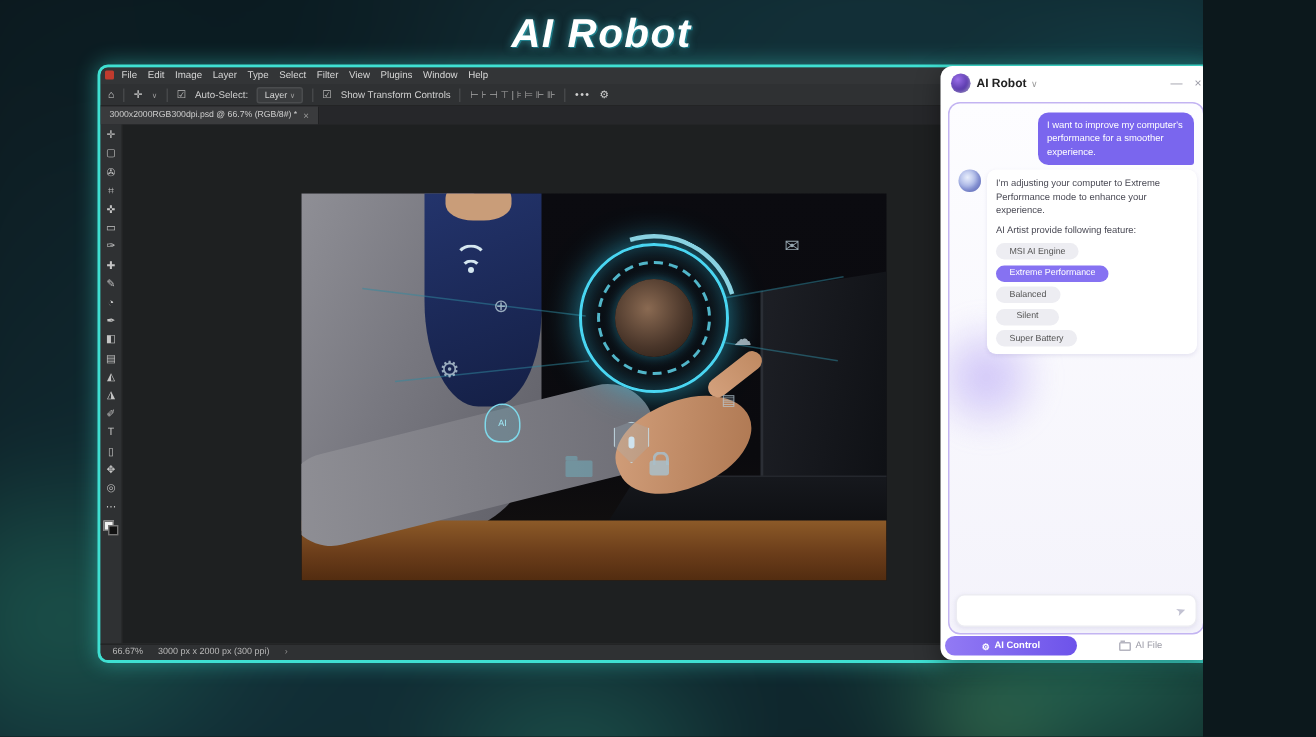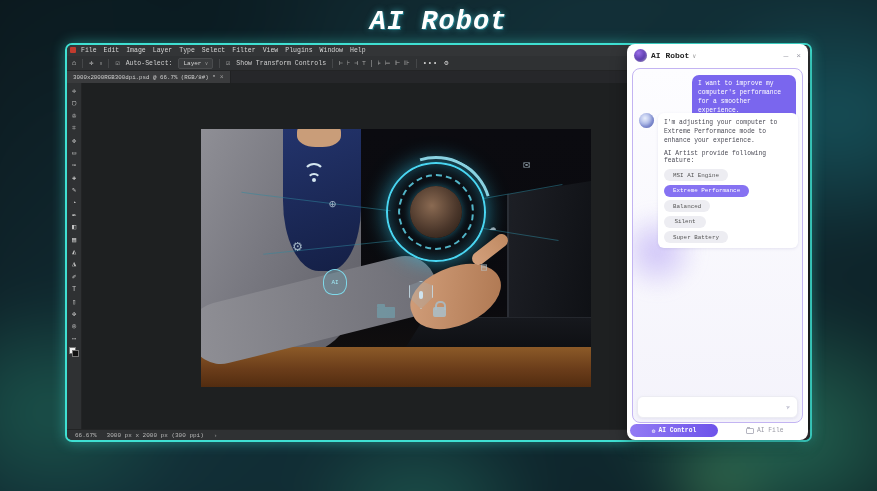--- a/index.html
+++ b/index.html
@@ -1,17 +1,17 @@
 <!DOCTYPE html>
 <html><head>
 <meta charset="utf-8">
 <style>
   * { margin:0; padding:0; box-sizing:border-box; }
   html,body { width:877px; height:491px; overflow:hidden; font-family:"Liberation Sans", sans-serif; background:#0c181c; }
-  .stage { position:relative; width:877px; height:491px; overflow:hidden;font-family:Liberation Mono, monospace; }
+  .stage { position:relative; width:802px; height:491px; overflow:hidden; }
 
   
   .bg { position:absolute; inset:-50px; filter:blur(24px);
     background:
       radial-gradient(240px 190px at 10% 78%, rgba(29,92,80,.85), transparent 62%),
       radial-gradient(280px 210px at 91% 28%, rgba(23,85,94,.9), transparent 62%),
       radial-gradient(300px 230px at 86% 82%, rgba(42,122,95,.75), transparent 60%),
       radial-gradient(90px 60px at 79% 90%, rgba(111,174,95,.55), transparent 70%),
       radial-gradient(210px 170px at 48% 96%, rgba(35,104,90,.7), transparent 62%),
       radial-gradient(260px 210px at 24% 12%, rgba(10,26,32,.95), transparent 66%),

